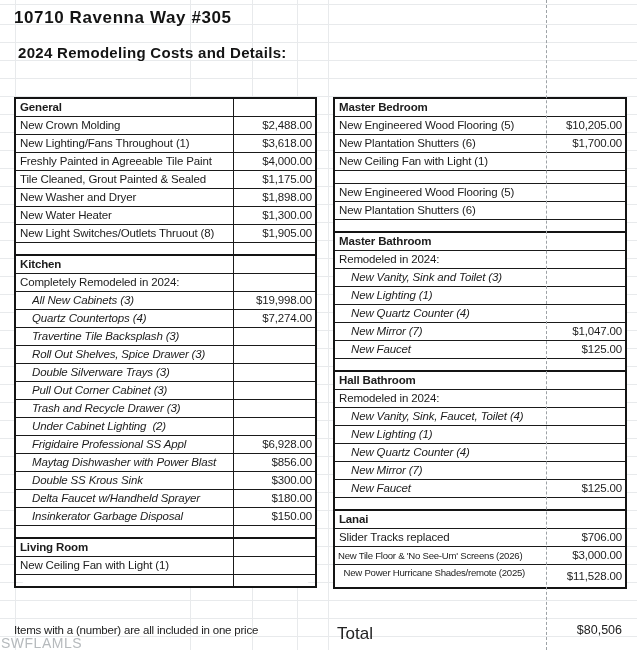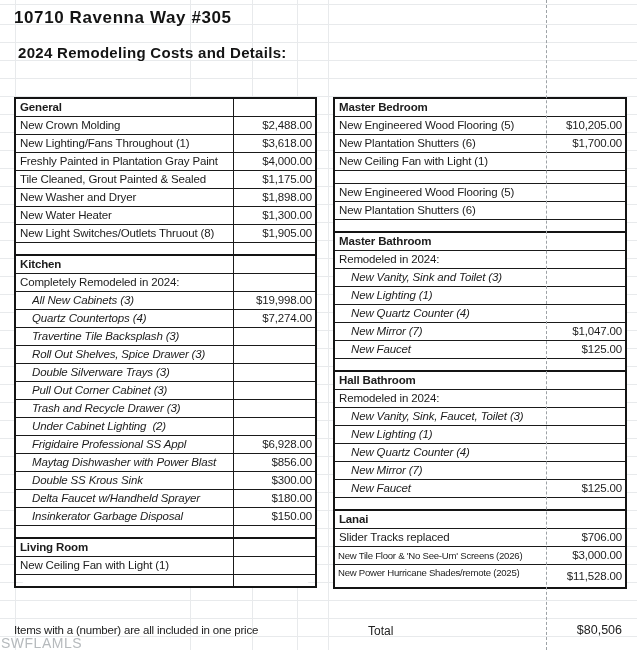--- a/index.html
+++ b/index.html
@@ -20,27 +20,27 @@
   .costs tr.blank{height:13px;}
   .costs tr.tall{height:24px;}
   .costs tr.sec td{border-top:2px solid #141414;}
   td.lbl{padding:0 2px 0 4px;}
   td.lbl .lt{white-space:pre;overflow:hidden;}
   td.lbl.ind{padding-left:16px;font-style:italic;}
   td.lbl.hdr{font-weight:bold;}
   td.amt{text-align:right;padding-right:3px;}
   tr.small td.lbl{font-size:9.6px;letter-spacing:-.25px;padding-left:3px;}
   tr.tall td{vertical-align:top;}
-  tr.tall td.lbl .lt{white-space:pre-wrap;line-height:11px;height:19px;padding-top:2px;padding-right:20px;}
+  tr.tall td.lbl .lt{white-space:pre-wrap;line-height:11px;height:19px;padding-top:2px;padding-right:20px;text-align:right;}
   tr.tall td.amt{vertical-align:middle;}
   .nodiv td.lbl{border-right:none;}
   .nodiv td.amt{border-left:none;}
   .pagebreak{position:absolute;left:546px;top:0;height:650px;width:0;border-left:1px dashed #9da2a6;z-index:5;}
   .footer-note{position:absolute;left:14px;top:624px;font-size:11.5px;letter-spacing:-.2px;color:#222;}
-  .total-label{position:absolute;left:337px;top:624px;font-size:12px;color:#222;margin-left:31px;}
+  .total-label{position:absolute;left:337px;top:624px;font-size:17px;color:#222;}
   .total-value{position:absolute;right:15px;top:623px;font-size:12.5px;color:#222;}
   .watermark{position:absolute;left:1px;top:635px;font-size:14px;letter-spacing:.5px;color:#b6babd;}
 </style>
 </head>
 <body>
 
 <div class="sheet">
 
   <div class="vg" style="left:15px"></div>
   <div class="vg" style="left:190px"></div>
@@ -71,21 +71,21 @@
           <td class="amt">$2,488.00</td>
         </tr>
         <tr>
           <td class="lbl">
             <div class="lt">New Lighting/Fans Throughout (1)</div>
           </td>
           <td class="amt">$3,618.00</td>
         </tr>
         <tr>
           <td class="lbl">
-            <div class="lt">Freshly Painted in Plantation Gray Paint</div>
+            <div class="lt">Freshly Painted in Agreeable Tile Paint</div>
           </td>
           <td class="amt">$4,000.00</td>
         </tr>
         <tr>
           <td class="lbl">
             <div class="lt">Tile Cleaned, Grout Painted &amp; Sealed</div>
           </td>
           <td class="amt">$1,175.00</td>
         </tr>
         <tr>
@@ -338,21 +338,21 @@
           <td class="amt"></td>
         </tr>
         <tr>
           <td class="lbl">
             <div class="lt">Remodeled in 2024:</div>
           </td>
           <td class="amt"></td>
         </tr>
         <tr>
           <td class="lbl ind">
-            <div class="lt">New Vanity, Sink, Faucet, Toilet (3)</div>
+            <div class="lt">New Vanity, Sink, Faucet, Toilet (4)</div>
           </td>
           <td class="amt"></td>
         </tr>
         <tr>
           <td class="lbl ind">
             <div class="lt">New Lighting (1)</div>
           </td>
           <td class="amt"></td>
         </tr>
         <tr>

